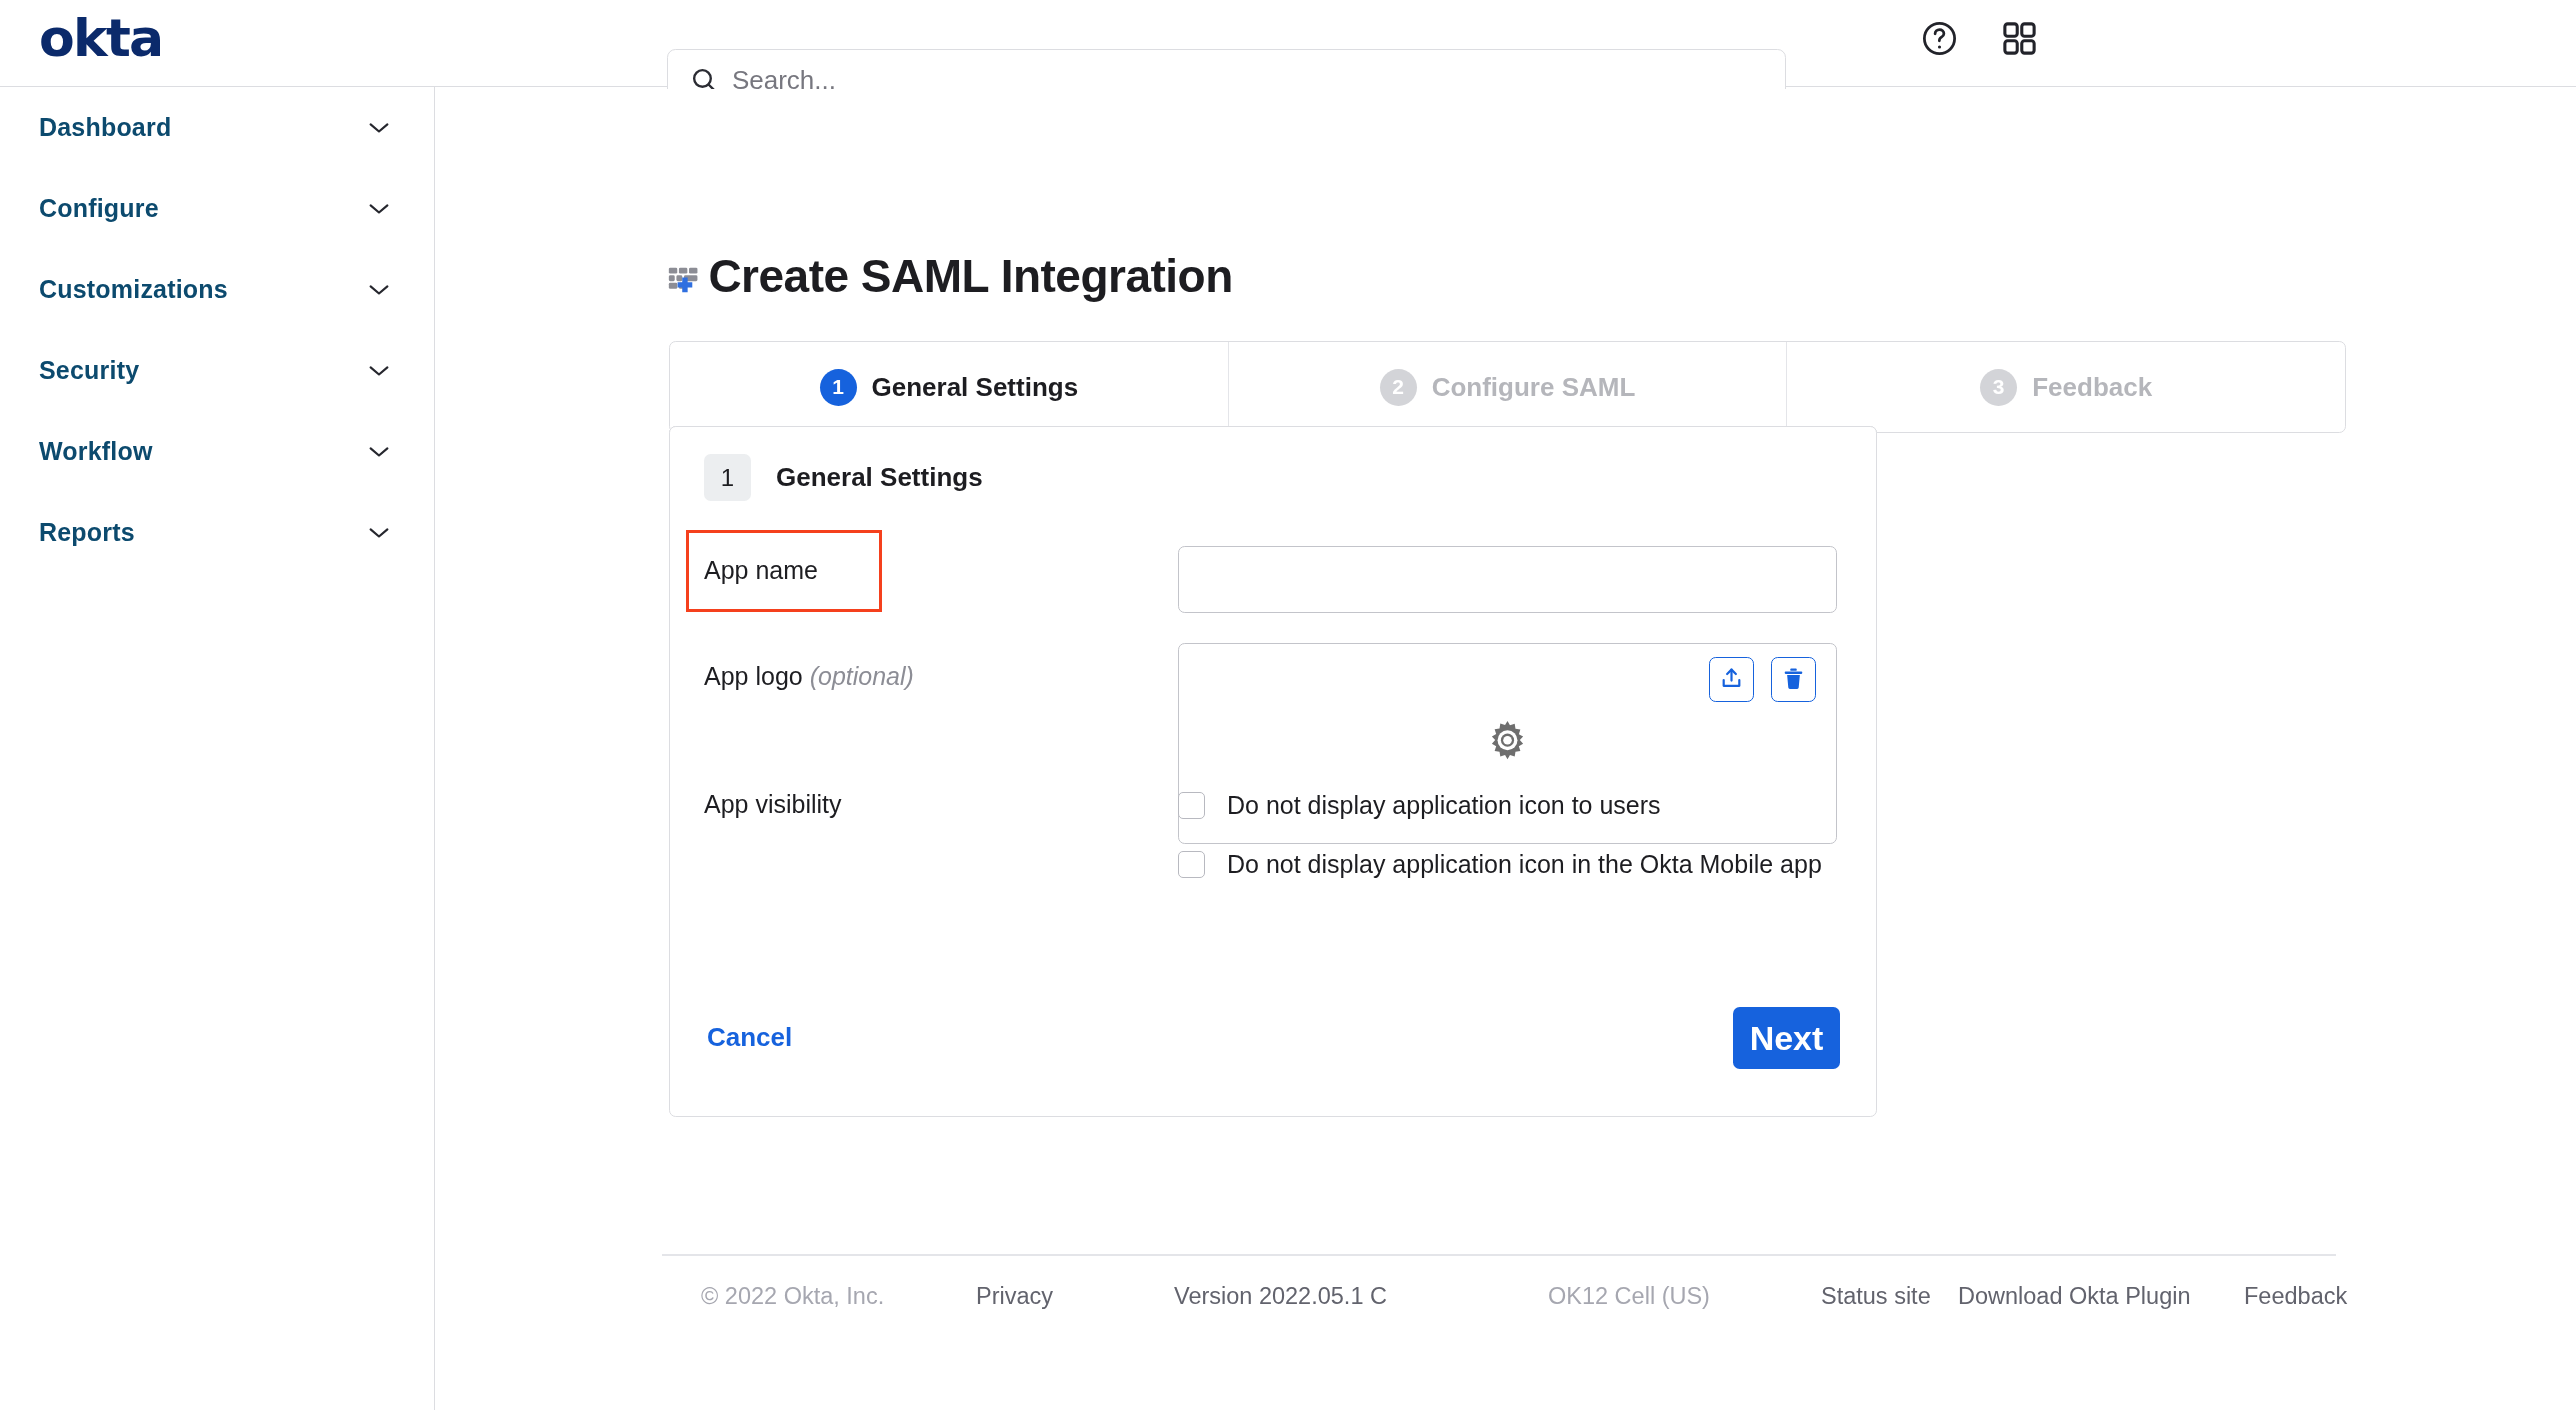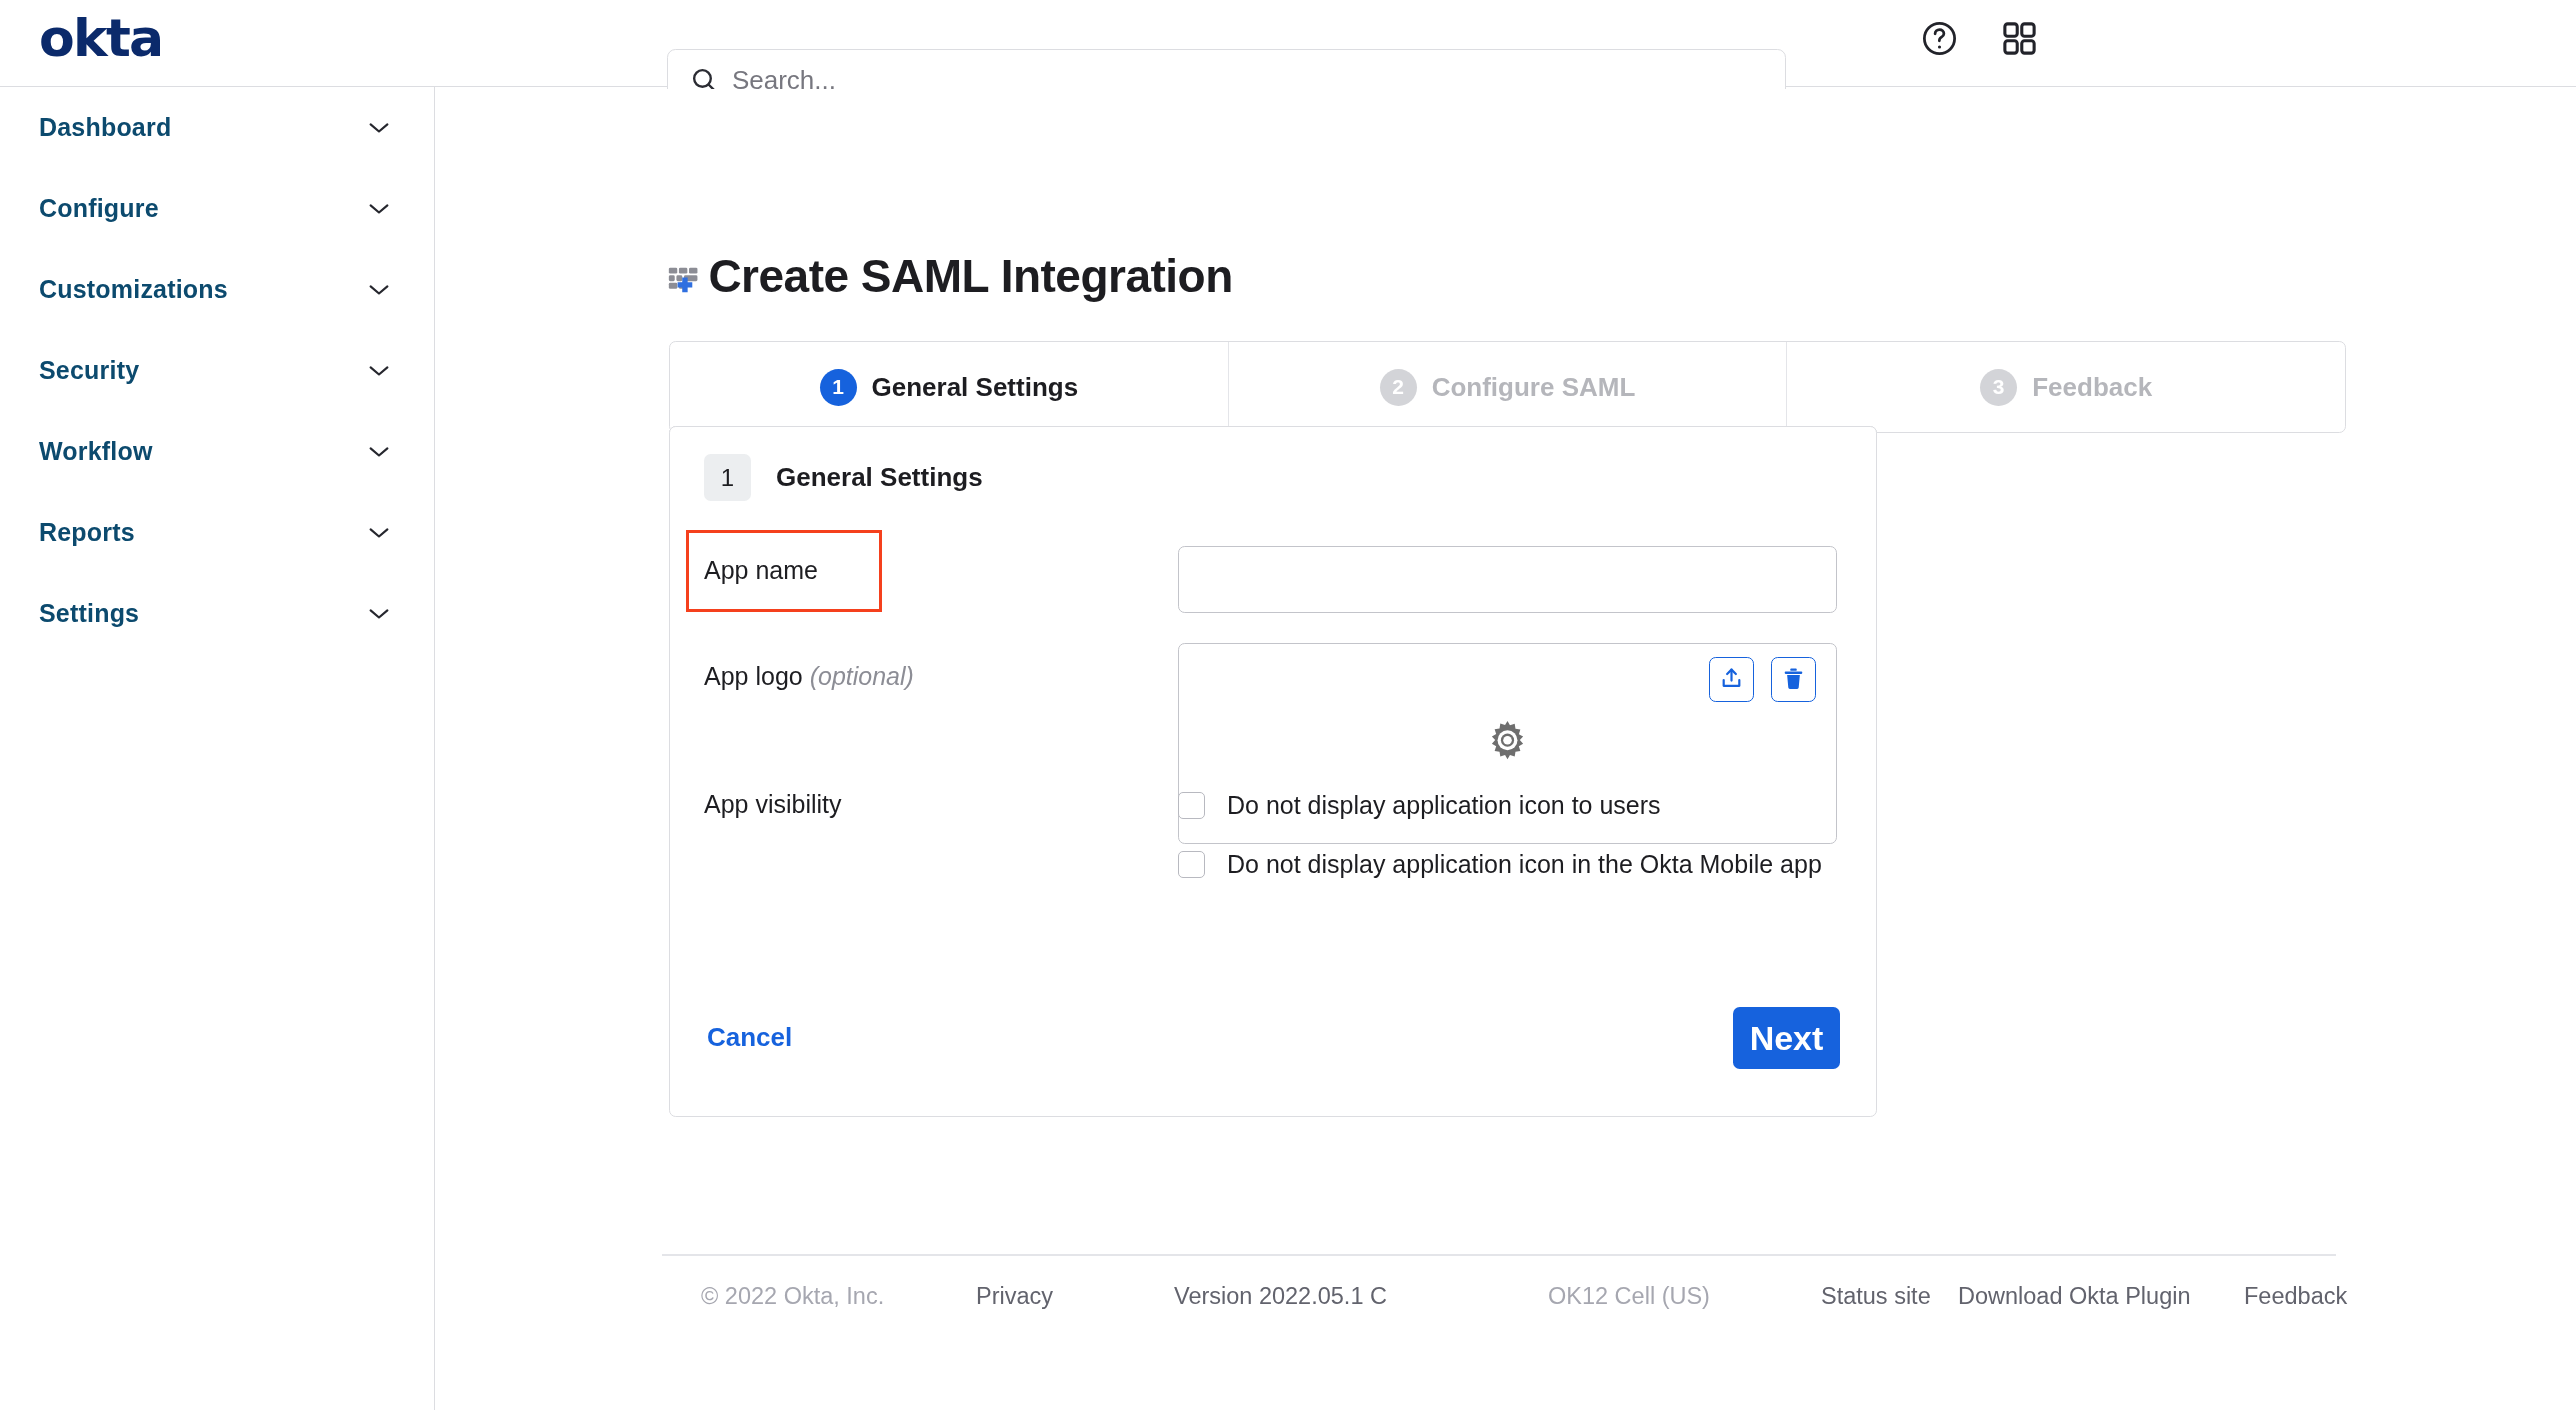--- a/index.html
+++ b/index.html
@@ -217,28 +217,20 @@
   <div class="nav-item">
     <span class="nav-label">Workflow</span>
     <span class="chev">
       <svg viewBox="0 0 26 16" width="22" height="13.4" fill="none" stroke="#26272e" stroke-width="2.6" stroke-linecap="round" stroke-linejoin="round">
           <polyline points="3,4 13,12.5 23,4"></polyline>
         </svg>
     </span>
   </div>
   <div class="nav-item">
     <span class="nav-label">Reports</span>
-    <span class="chev">
-      <svg viewBox="0 0 26 16" width="22" height="13.4" fill="none" stroke="#26272e" stroke-width="2.6" stroke-linecap="round" stroke-linejoin="round">
-          <polyline points="3,4 13,12.5 23,4"></polyline>
-        </svg>
-    </span>
-  </div>
-  <div class="nav-item">
-    <span class="nav-label">Settings</span>
     <span class="chev">
       <svg viewBox="0 0 26 16" width="22" height="13.4" fill="none" stroke="#26272e" stroke-width="2.6" stroke-linecap="round" stroke-linejoin="round">
           <polyline points="3,4 13,12.5 23,4"></polyline>
         </svg>
     </span>
   </div>
 </nav>
 
 <main class="main">
 

